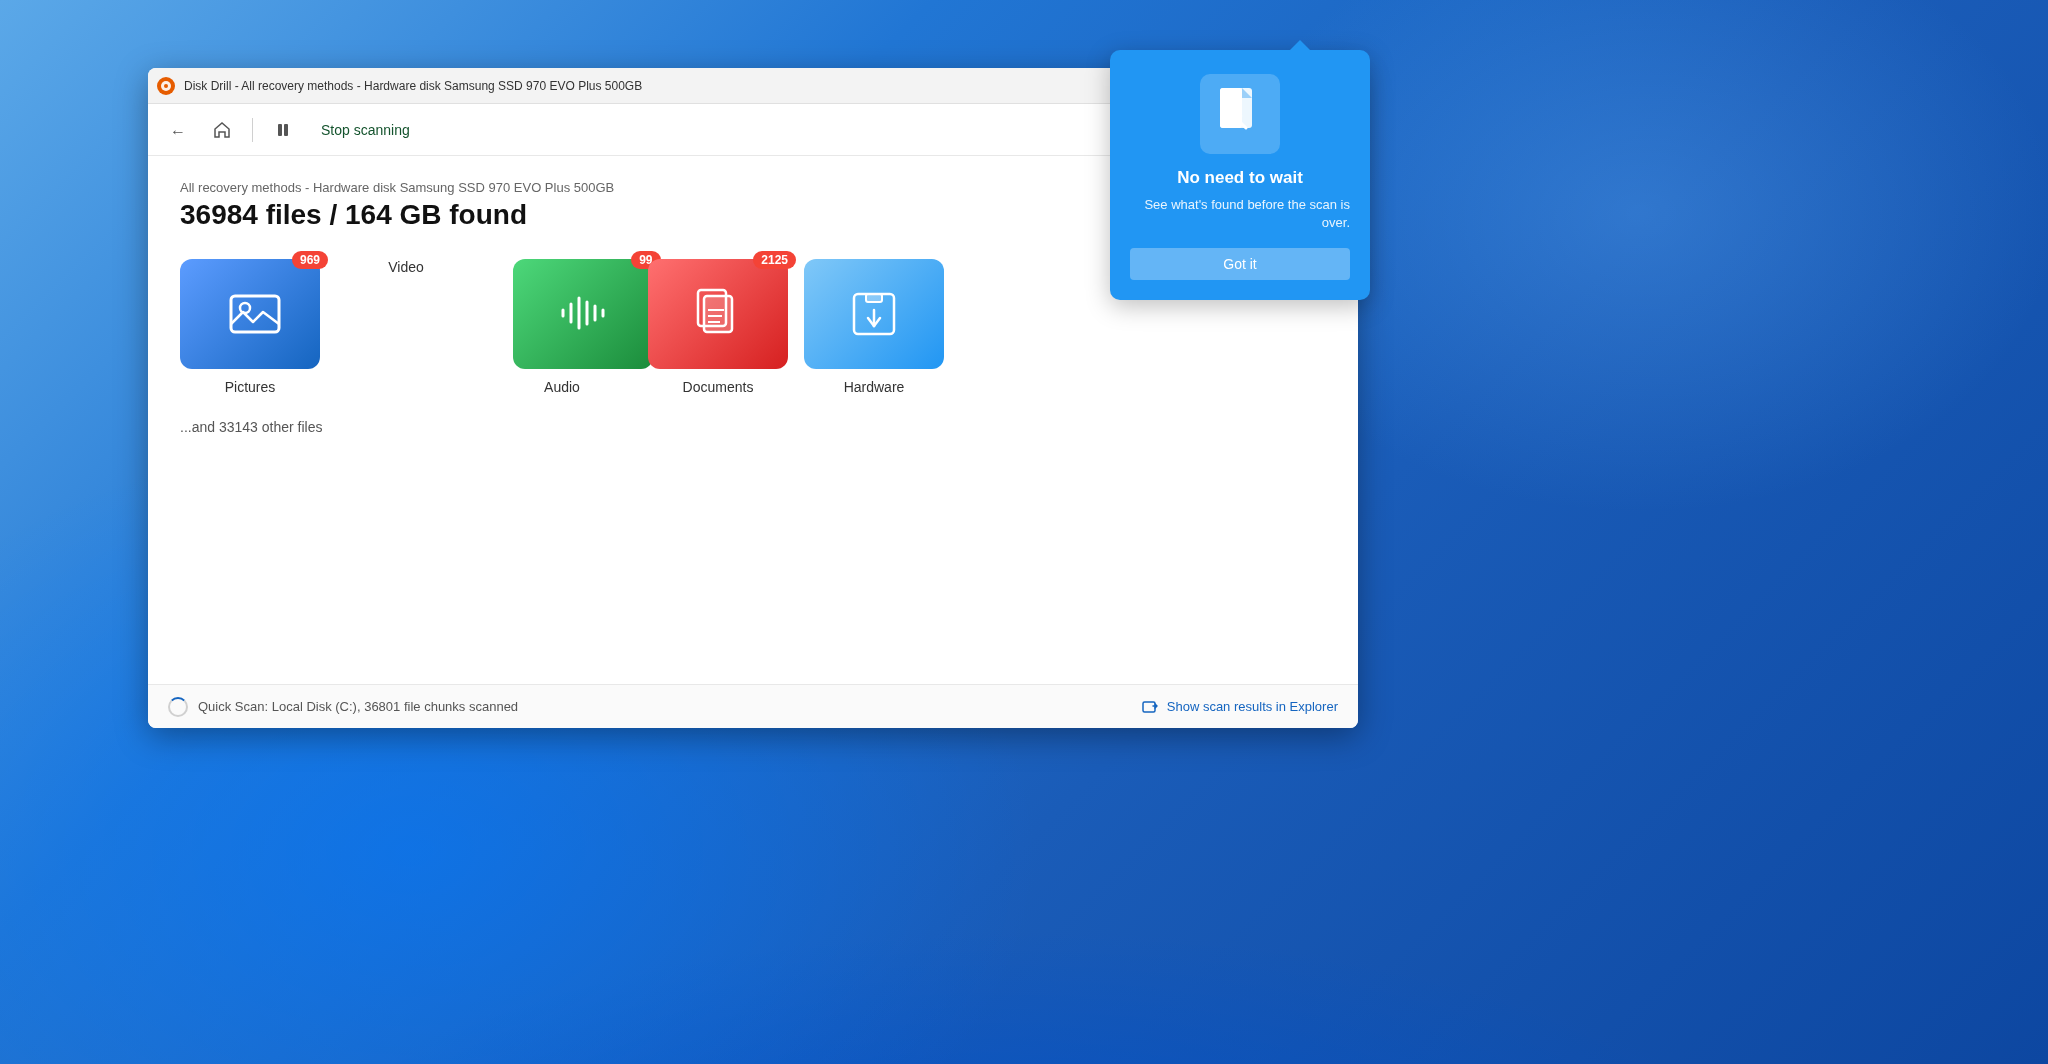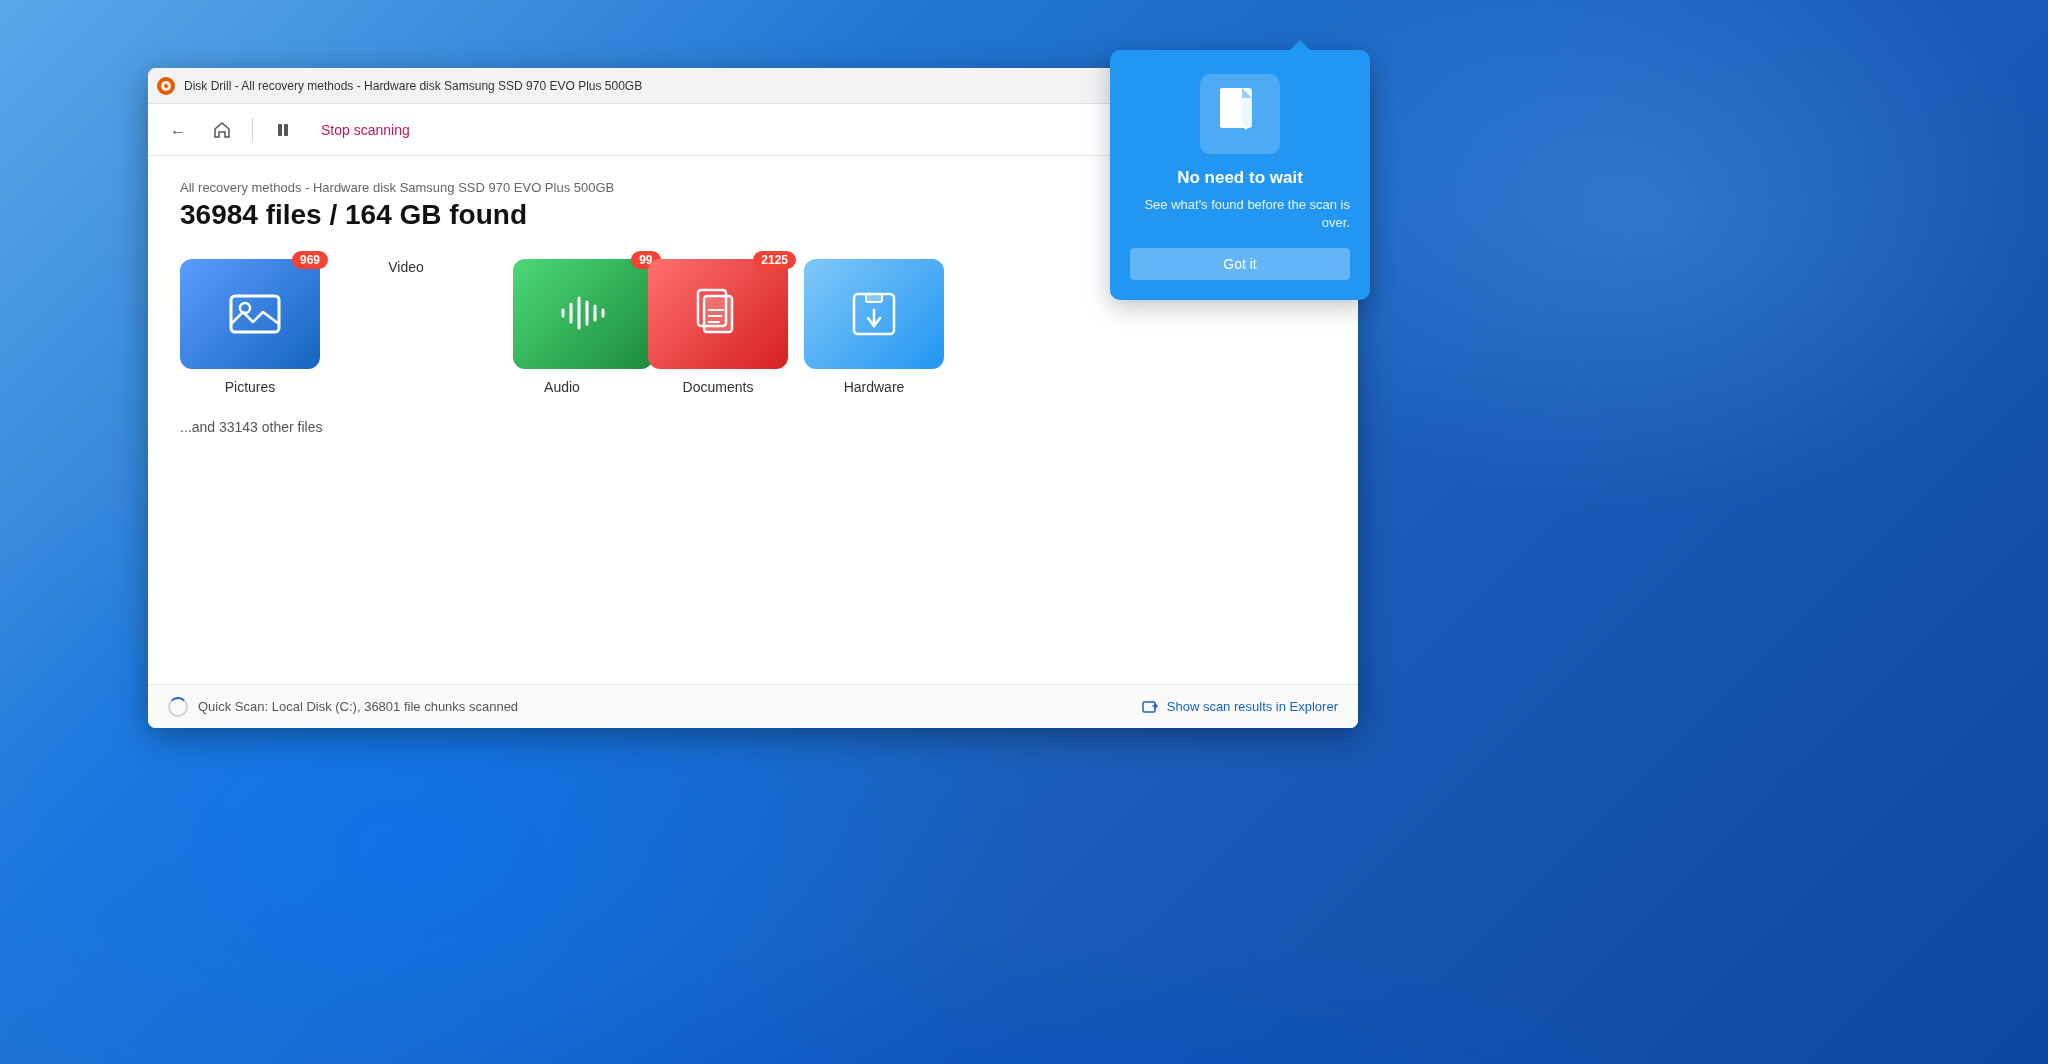--- a/index.html
+++ b/index.html
@@ -102,21 +102,21 @@
       font-size: 16px;
     }
     .toolbar-divider {
       width: 1px;
       height: 24px;
       background: #d0d0d0;
       margin: 0 4px;
     }
     .stop-scan-btn {
       font-size: 14px;
-      color: #be185d;
+      color: #14532d;
       font-weight: 400;
       padding: 0 12px;
       height: 36px;
       display: flex;
       align-items: center;
       gap: 6px;
       cursor: pointer;
     }
     .review-btn {
       margin-left: auto;

